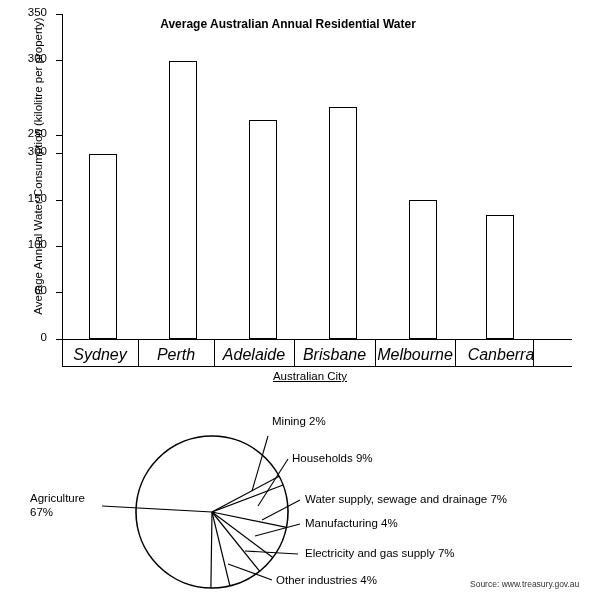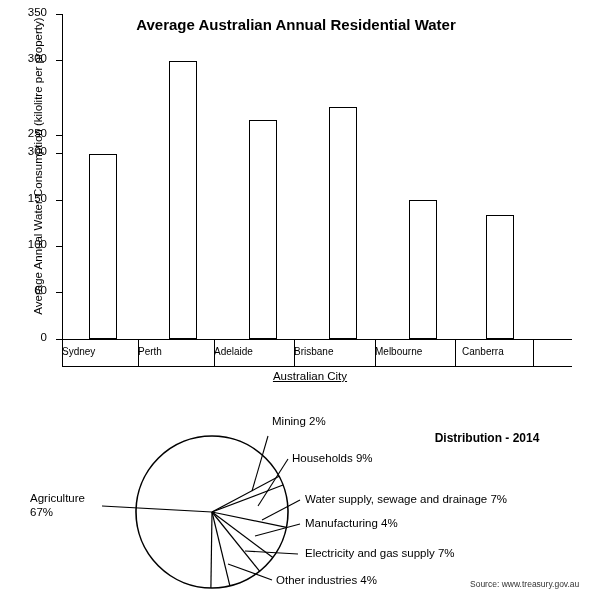--- a/index.html
+++ b/index.html
@@ -19,25 +19,25 @@
   
   #bar-chart {
     position: absolute;
     left: 0;
     top: 0;
     width: 602px;
     height: 395px;
   }
   #bar-title {
     position: absolute;
-    left: 116px;
+    left: 108px;
     top: 16px;
     width: 360px;
     text-align: center;
-    font-size: 15px;
+    font-size: 12px;
     font-weight: bold;
     line-height: 17px;
   }
   #bar-ylabel {
     position: absolute;
     left: -112px;
     top: 160px;
     width: 300px;
     text-align: center;
     font-size: 11.5px;
@@ -95,23 +95,24 @@
   .bar {
     position: absolute;
     border: 1px solid #000;
     background: #ffffff;
     box-sizing: border-box;
     bottom: 1px;
   }
   .cat-label {
     position: absolute;
     top: 332px;
-    font-size: 10px;
-    text-align: left;
-    white-space: nowrap;
+    font-size: 16px;
+    text-align: center;
+    white-space: nowrap;
+    font-style: italic;
   }
   .cat-sep {
     position: absolute;
     top: 326px;
     width: 1px;
     height: 27px;
     background: #000;
   }
   #cat-box-bottom {
     position: absolute;
@@ -223,21 +224,20 @@
     <div class="cat-label" style="left:232px; width:81px;">Brisbane</div>
     <div class="cat-label" style="left:313px; width:80px;">Melbourne</div>
     <div class="cat-label" style="left:393px; width:78px;padding-left:7px;">Canberra</div>
   </div>
 </div>
 
 <div id="pie-chart">
 
   <div id="pie-title">
     <br>
-    <span>Distribution - 2014</span>
   </div>
 
   <svg id="pie-svg" width="602" height="204">
 
     <circle cx="212" cy="116" r="76" fill="#ffffff" stroke="#000000" stroke-width="1.6"></circle>
 
     <line x1="212" y1="116" x2="279.1" y2="80.3" stroke="#000" stroke-width="1.2"></line>
 
     <line x1="212" y1="116" x2="283.0" y2="89.0" stroke="#000" stroke-width="1.2"></line>
 

